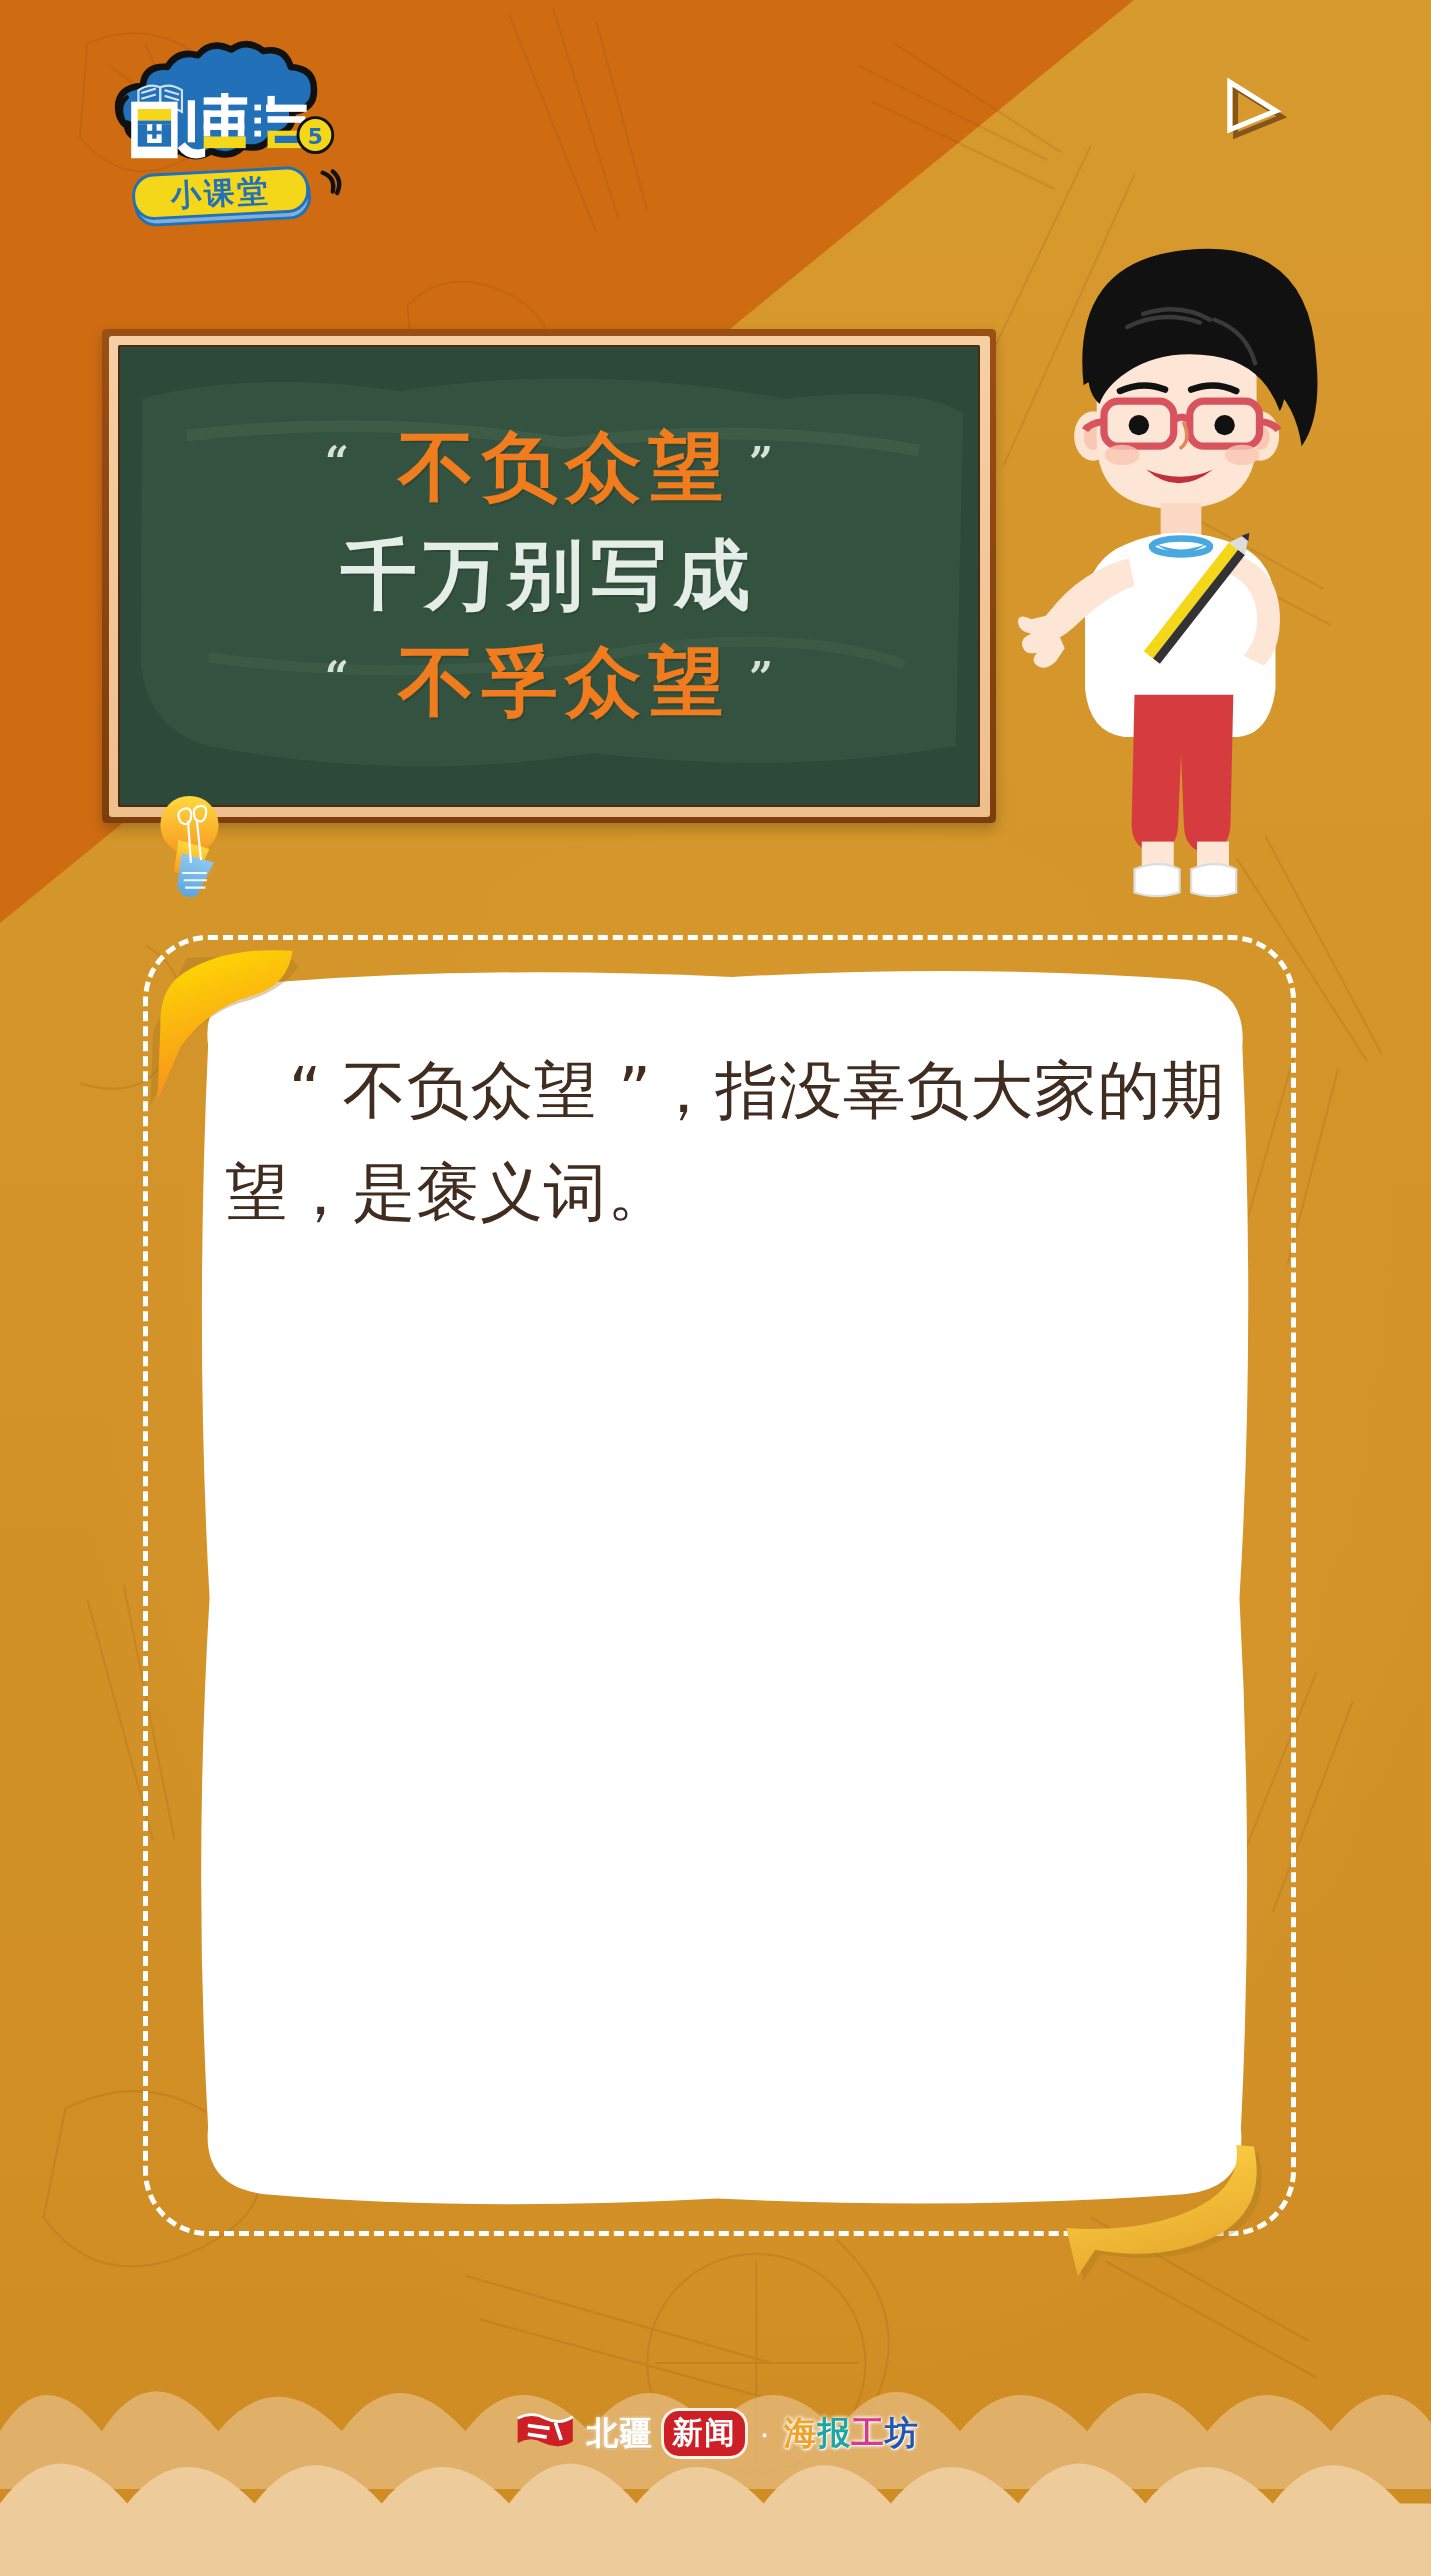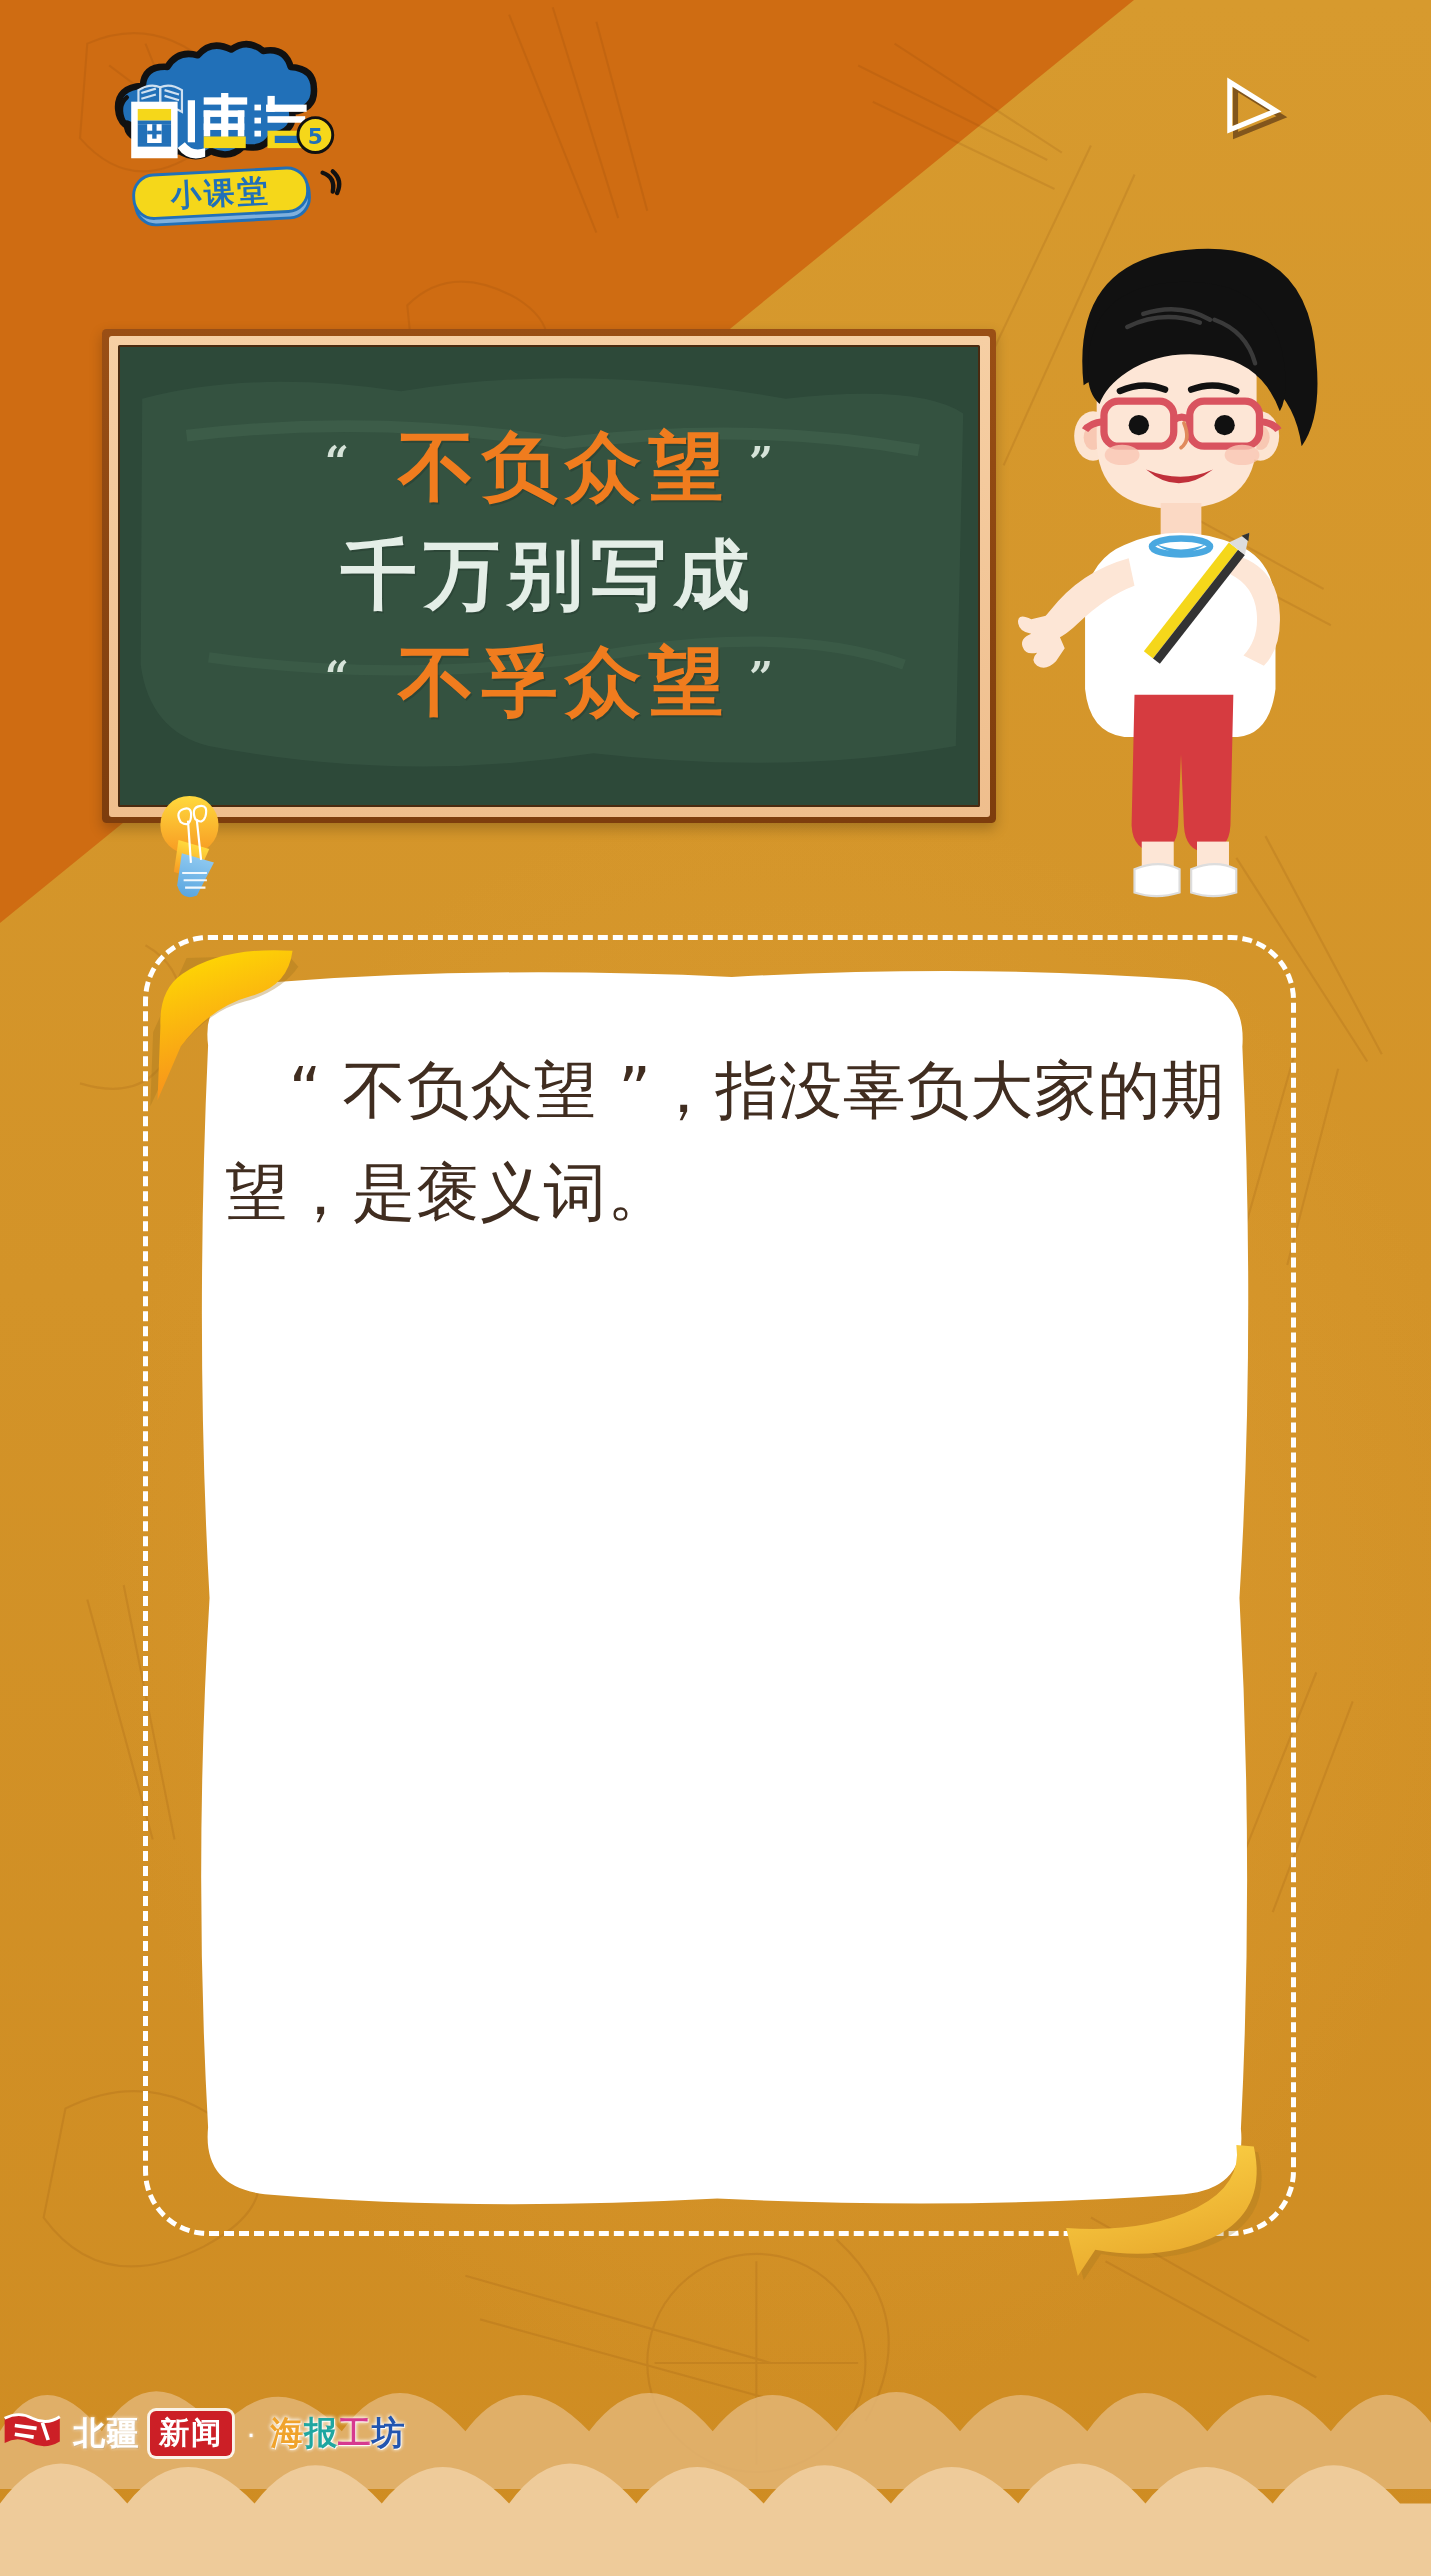--- a/index.html
+++ b/index.html
@@ -138,36 +138,36 @@
 
   
   .ribbon { position:absolute; z-index:5; }
   .ribbon svg { display:block; }
   #ribbon-tl { left:143px; top:945px; width:196px; height:167px; }
   #ribbon-br { left:1040px; top:2145px; width:240px; height:153px; }
 
   
   #footer {
     position:absolute; left:0; right:0; top:2411px;
-    display:flex; align-items:center; 
+    display:flex; align-items:center; justify-content:center;
     gap:10.2px;
     z-index:6;
   }
   .f-flag { width:63px; height:45px; }
   .f-flag svg { width:100%; height:100%; }
   .f-beijiang {
     font-family:"DejaVu Serif",serif; font-weight:700;
     font-size:32px; color:#ffffff;
     text-shadow:0 0 3.6px rgba(255,255,255,.8), 0.7px 0.7px 0 rgba(0,0,0,.12);
     letter-spacing:1.5px;
   }
   .f-xinwen {
     font-family:Liberation Sans, sans-serif; font-weight:700;
     font-size:30.5px; color:#ffffff;
-    background:#cc1f26; padding:2.2px 8.7px; border-radius:6px;
+    background:#cc1f26; padding:2.2px 8.7px; border-radius:15px;
     letter-spacing:1.5px;
     box-shadow:0 0 0 2.9px rgba(255,255,255,.85);
   }
   .f-dot { color:#ffffff; font-size:29px; line-height:1; padding:0 4.4px; text-shadow:0 0 2.9px rgba(255,255,255,.9); }
   .f-haibao { display:flex; align-items:center; letter-spacing:0.7px; }
   .f-haibao span {
     font-family:"DejaVu Serif",serif; font-weight:700; font-size:33px;
     text-shadow:0 0 4.4px #fff, 0 0 4.4px #fff, 0.7px 0.7px 0 rgba(255,255,255,.9);
   }
 </style>

